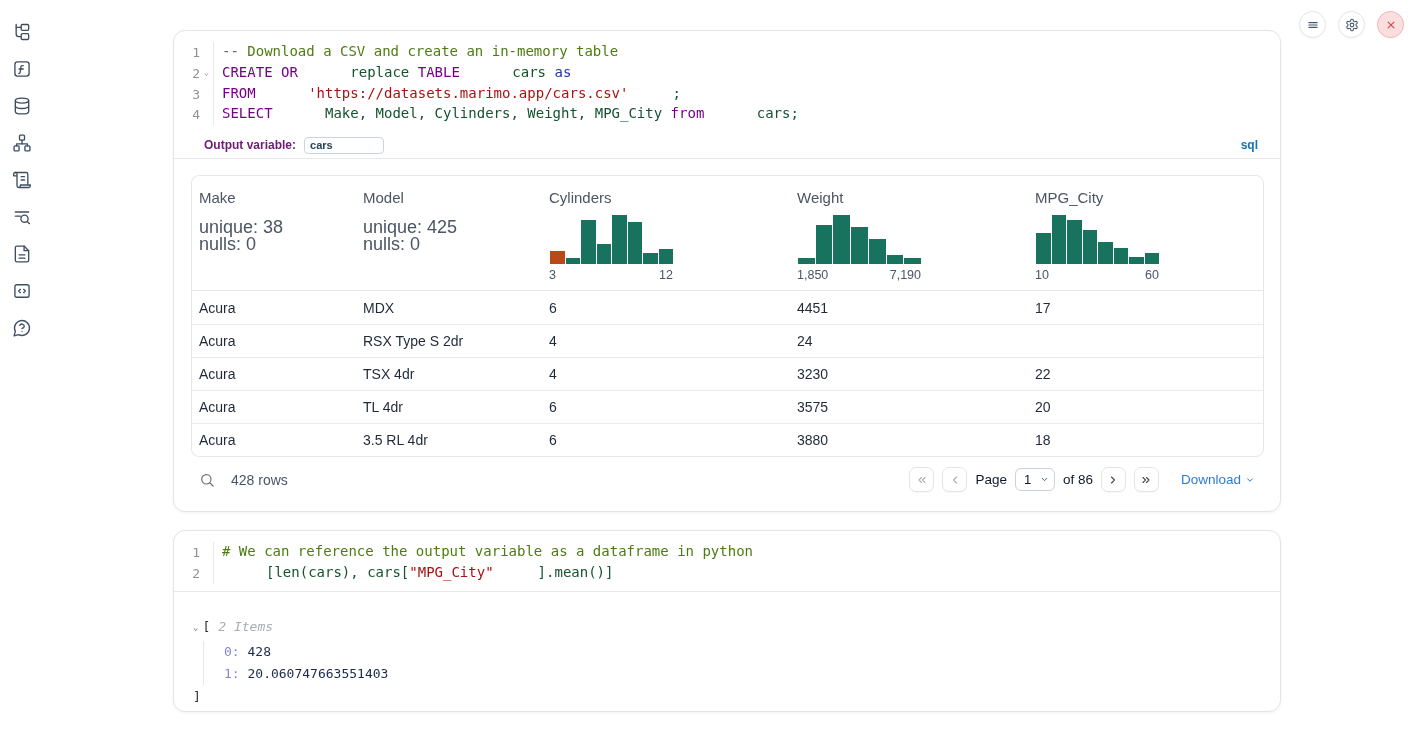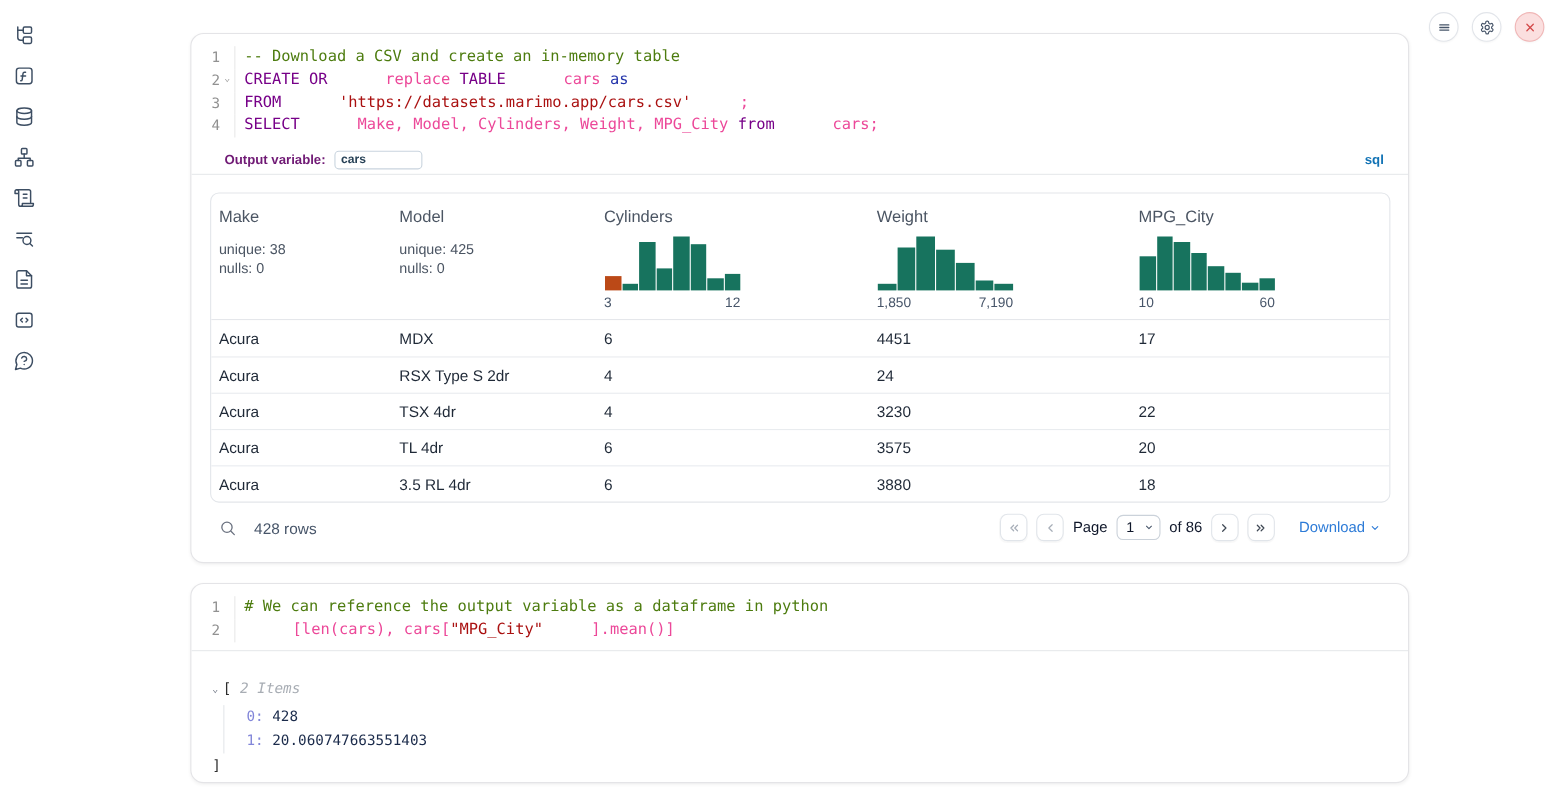--- a/index.html
+++ b/index.html
@@ -27,40 +27,40 @@
   .card.c1 { top:30px; height:482px; }
   .card.c2 { top:530px; height:182px; }
 
   
   .editor { padding:11px 0 7px 0; font-family:"DejaVu Sans Mono","Liberation Mono",monospace; font-size:14px; }
   .cm-line { display:flex; line-height:19.8px; }
   .ln { width:26px; text-align:right; color:#919191; font-size:13px; flex:0 0 26px; padding-top:1px; }
   .fold { width:13px; flex:0 0 13px; text-align:center; color:#9a9a9a; font-size:9px; line-height:19.8px; }
   .codetext { border-left:1px solid #e8e8e8; padding-left:8px; white-space:pre; flex:1; }
   .tok-com{color:#4d7c0f;} .tok-kw{color:#770088;} .tok-atom{color:#2233aa;}
-  .tok-str{color:#aa1111;} .tok-pl{color:#ec4899;padding-left:44px;}
+  .tok-str{color:#aa1111;} .tok-pl{color:#14532d;padding-left:44px;}
 
   
   .outvar { height:27px; border-bottom:1px solid #e7e9ec; display:flex; align-items:center;
     padding:0 22px 0 10px; justify-content:space-between; }
   .outvar-left { display:flex; align-items:center; gap:8px; }
   .outvar-label { font-size:12px; font-weight:bold; color:#701a75;margin-left:20px; }
   .outvar-input { width:80px; height:17px; border:1px solid #c9d4de; border-radius:4px;
     font-size:11px; font-weight:bold; color:#274156; padding:0 5px;
     font-family:"Liberation Sans",sans-serif; }
   .lang-badge { font-size:12px; font-weight:bold; color:#1273b5; }
 
   
   .out-area { padding:16px 17px 0 17px; }
   .tbl { width:1073px; border:1px solid #e3e6ea; border-radius:8px; overflow:hidden; }
   .tbl-grid { display:grid; grid-template-columns:164px 186px 248px 238px 1fr; }
   .thead { border-bottom:1px solid #e5e7eb; padding:13px 0 8px 0; }
   .th { padding-left:7px; }
   .th-label { font-size:15px; color:#4b5563; cursor:pointer; }
-  .th-stats { margin-top:13px; font-size:13px; color:#4b5563; line-height:16.5px; }
+  .th-stats { margin-top:13px; font-size:18px; color:#4b5563; line-height:16.5px; }
   .hist-wrap { margin-top:8px; width:124px; }
   .hist { height:50px; display:flex; align-items:flex-end; gap:1px; margin-left:1px; }
   .bar { flex:1 1 0; background:#17735e; }
   .bar.first-hl { background:#bb4917; }
   .hist-labels { display:flex; justify-content:space-between; font-size:12.5px; color:#475569; margin-top:4px; }
   .tr { border-top:1px solid #e9ecef; height:33px; }
   .tr:first-child { border-top:none; }
   .td { padding-left:7px; display:flex; align-items:center; font-size:14px; color:#1f2937; }
 
   

